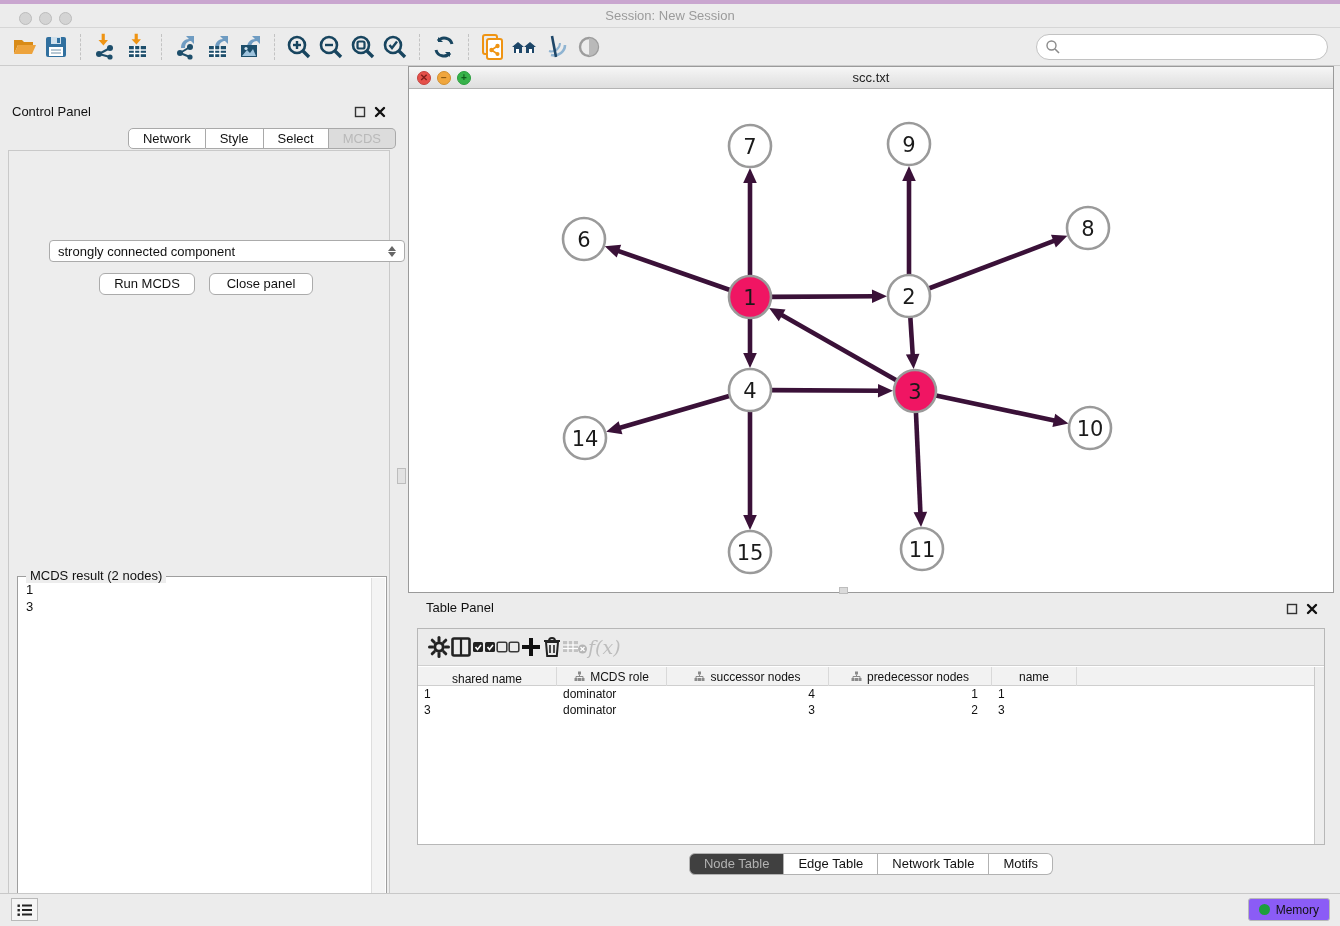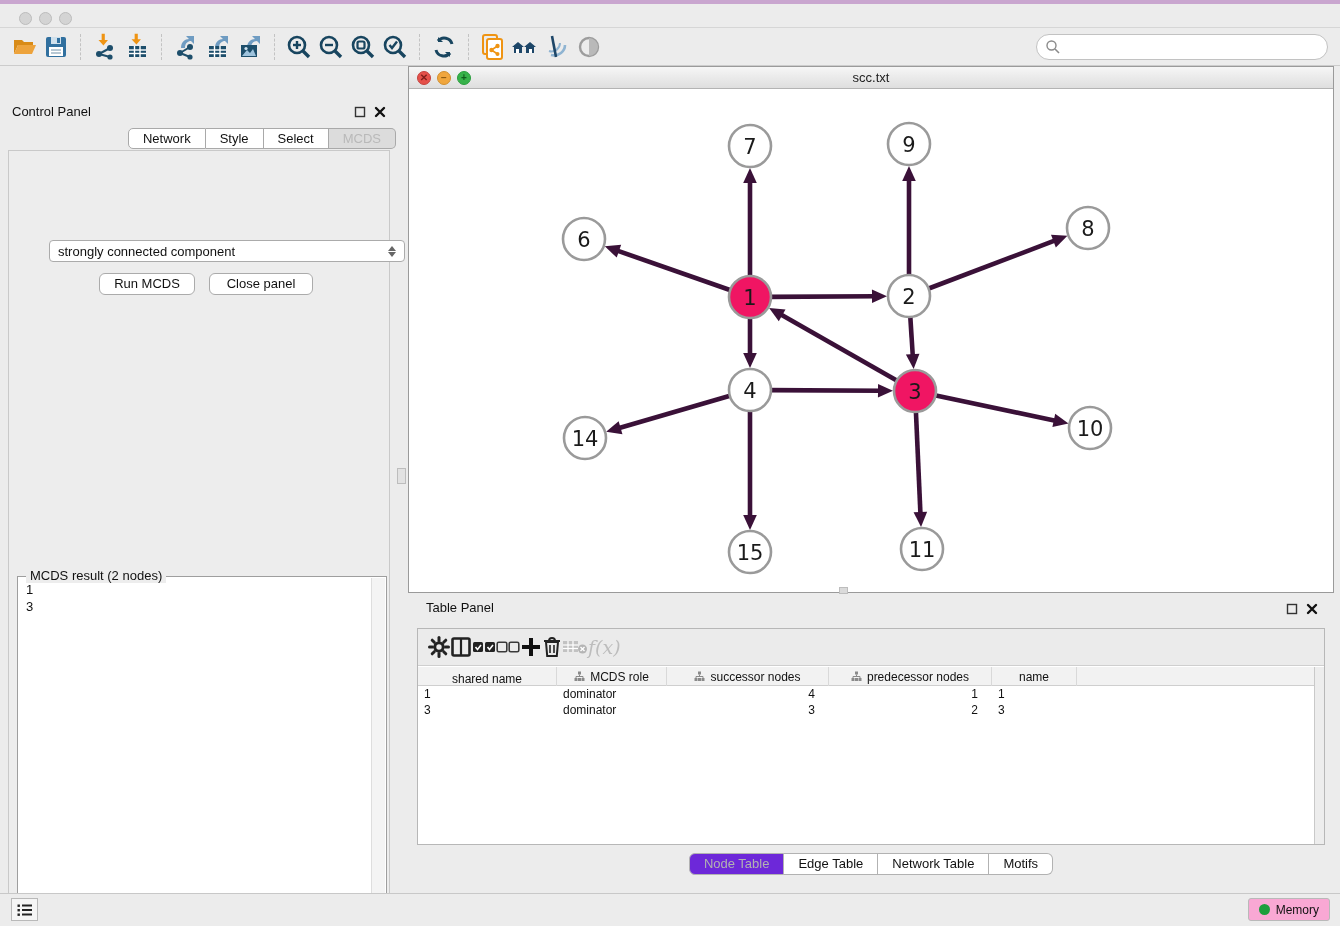--- a/index.html
+++ b/index.html
@@ -105,39 +105,40 @@
   .td { font-size:12px; line-height:16px; padding:0 6px; overflow:hidden; white-space:nowrap; }
   .td.r { text-align:right; padding-right:14px; }
   #t-scroll { position:absolute; right:0; top:38px; bottom:0; width:10px;
     background:#ededed; border-left:1px solid #c9c9c9; }
   #tp-tabs-strip { position:absolute; left:0; right:0; top:256px; height:32px;
     display:flex; align-items:flex-start; justify-content:center; }
   .btab { height:22px; line-height:20px; padding:0 14px; background:#fff;
     border:1px solid #b2b2b2; border-left:none; font-size:13px; color:#111; }
   .btab:first-child { border-left:1px solid #b2b2b2; border-radius:6px 0 0 6px; }
   .btab:last-child { border-radius:0 6px 6px 0; }
-  .btab.sel { background:#6d28d9; color:#b2b2b2; }
+  .btab.sel { background:#404040; color:#b2b2b2; }
 
   
   #statusbar { left:0; top:893px; width:1340px; height:33px; background:#ececec;
     border-top:1px solid #c8c8c8; }
   #list-btn { position:absolute; left:11px; top:4px; width:27px; height:23px;
     background:#f5f5f5; border:1px solid #b9b9b9; display:flex; align-items:center; justify-content:center; }
   #memory-btn { position:absolute; right:10px; top:4px; height:23px; padding:0 10px;
-    background:#f9a8d4; border:1px solid #b9b9b9; border-radius:3px;
+    background:#8b5cf6; border:1px solid #b9b9b9; border-radius:3px;
     display:flex; align-items:center; gap:6px; font-size:12px; }
   #memory-dot { width:11px; height:11px; border-radius:50%; background:#1d9e3c; }
 </style>
 </head>
 <body>
 
 <div class="abs" id="titlebar">
   <span class="tl-dot" style="left:19px"></span>
   <span class="tl-dot" style="left:39px"></span>
   <span class="tl-dot" style="left:59px"></span>
+  <div class="title">Session: New Session</div>
 </div>
 
 <div class="abs" id="toolbar">
   <div class="tbtn">
     <svg width="27" height="27" viewBox="0 0 27 27">
         <path d="M3 7h8l2 2h9v3H7L3 21z" fill="#d98b17"></path>
         <path d="M7 12h18l-4 9H3z" fill="#eda33c"></path>
       </svg>
   </div>
   <div class="tbtn">

